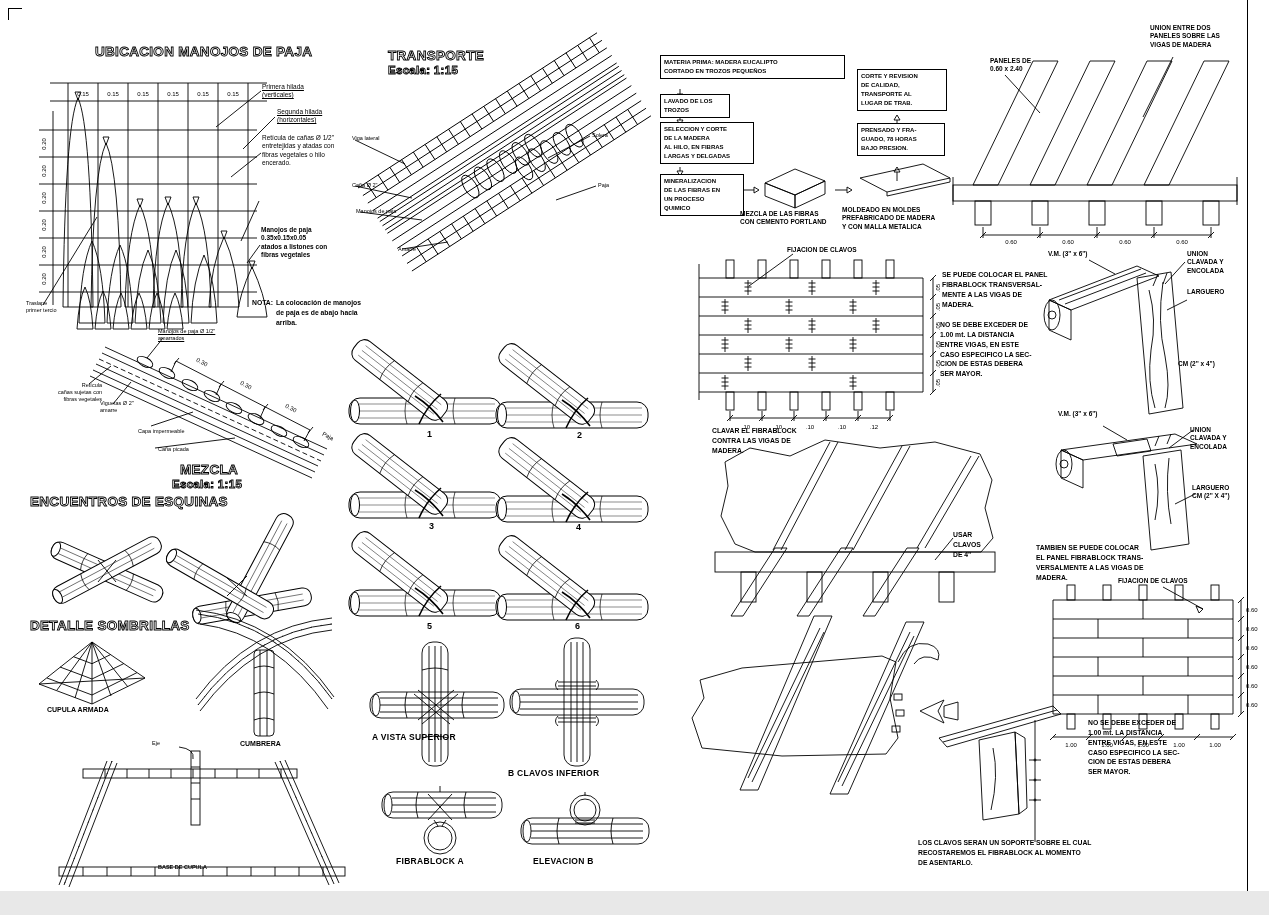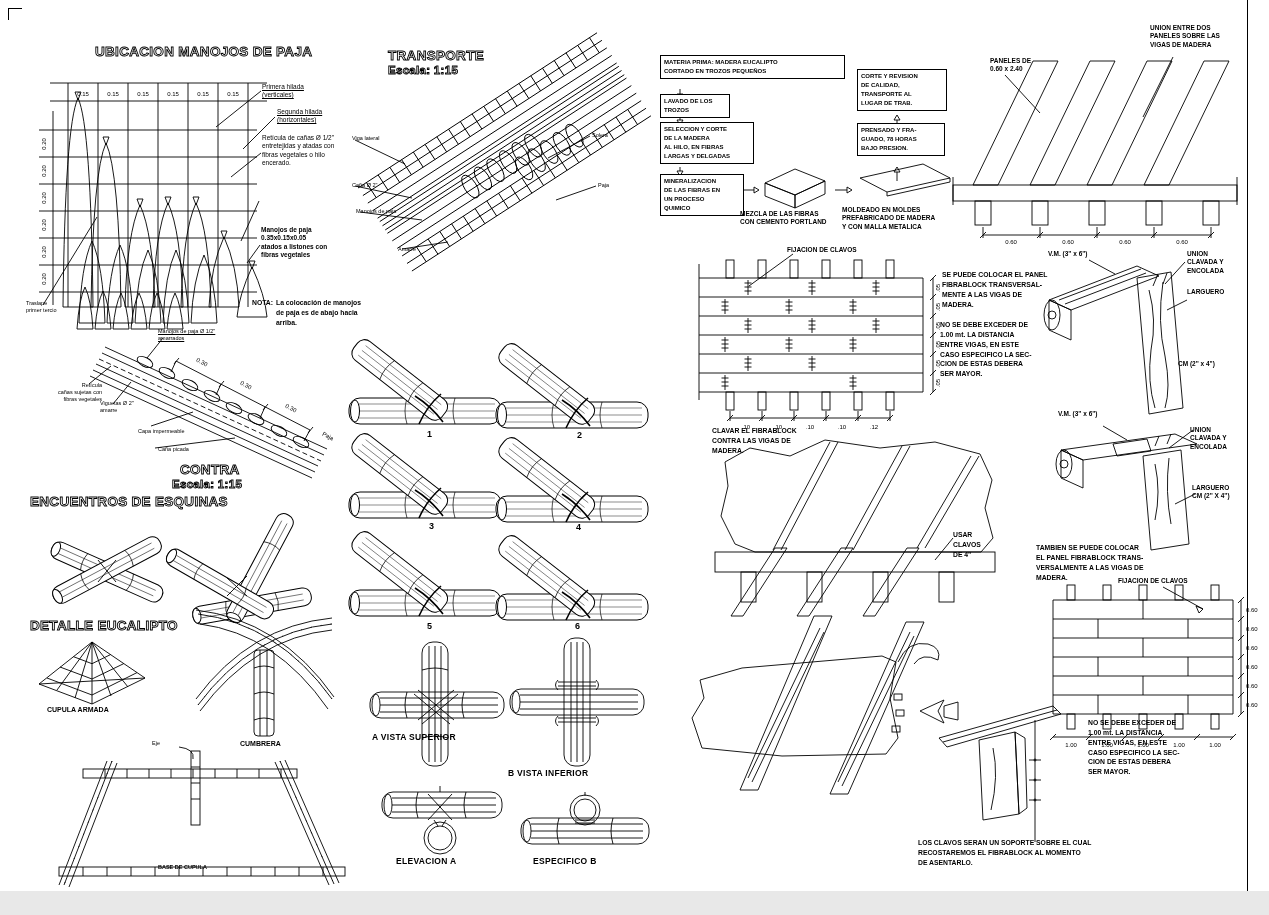--- a/index.html
+++ b/index.html
@@ -509,35 +509,35 @@
   </svg>
   <div class="lbl tiny u" style="left:158px;top:328px">Manojos de paja Ø 1/2"
 amarrados</div>
   <div class="lbl tiny" style="left:40px;top:382px;width:62px;text-align:right">Retícula
 cañas sujetas con
 fibras vegetales</div>
   <div class="lbl tiny" style="left:100px;top:400px">Viguetas Ø 2"
 amarre</div>
   <div class="lbl tiny" style="left:138px;top:428px">Capa impermeable</div>
   <div class="lbl tiny" style="left:158px;top:446px">Caña picada</div>
-  <div class="bigtitle" style="left:180px;top:462px">CONTRA</div>
+  <div class="bigtitle" style="left:180px;top:462px">MEZCLA</div>
   <div class="bigtitle sm" style="left:172px;top:478px">Escala: 1:15</div>
 
   <div class="bigtitle" style="left:30px;top:494px">ENCUENTROS DE ESQUINAS</div>
   <svg class="d" style="left:22px;top:510px" width="305" height="118" viewBox="0 0 305 118">
     <use href="#tube" transform="translate(85,62) rotate(24)"></use>
     <use href="#tube" transform="translate(85,60) rotate(-28)"></use>
     <path d="M76,50 l18,22 M94,50 l-18,22" stroke-width="2.2"></path>
     <use href="#tube" transform="translate(230,96) rotate(-10)"></use>
     <use href="#tube" transform="translate(238,58) rotate(-62)"></use>
     <use href="#tube" transform="translate(198,74) rotate(30)"></use>
     <path d="M205,68 l20,18 M225,66 l-20,20" stroke-width="2.2"></path>
   </svg>
 
-  <div class="bigtitle" style="left:30px;top:618px">DETALLE EUCALIPTO</div>
+  <div class="bigtitle" style="left:30px;top:618px">DETALLE SOMBRILLAS</div>
   <svg class="d" style="left:35px;top:638px" width="115" height="72" viewBox="0 0 115 72">
     <path d="M57,4 L4,46 M57,4 L110,40 M57,4 L57,66 M4,46 L57,66 L110,40 M4,46 L110,40" stroke-width="0.7"></path>
     <path d="M57,4 L22,52 M57,4 L40,60 M57,4 L76,58 M57,4 L93,49" stroke-width="0.5"></path>
     <path d="M38.5,18.7 L57,25.7 L75.5,16.6 M25,29 L57,41 L88.8,25.6 M12,40 L57,57 L102,34.6" stroke-width="0.5"></path>
   </svg>
   <div class="cap" style="left:47px;top:706px">CUPULA ARMADA</div>
 
   <svg class="d" style="left:190px;top:602px" width="148" height="142" viewBox="0 0 148 142">
     <rect x="64" y="48" width="20" height="86" rx="4" fill="#fff"></rect>
     <path d="M70,48V134 M77,48V134" stroke-width="0.45"></path>
@@ -611,41 +611,41 @@
   <div class="sub" style="left:372px;top:732px">A VISTA SUPERIOR</div>
 
   <svg class="d" style="left:502px;top:636px" width="150" height="132" viewBox="0 0 150 132">
     <rect x="8" y="53" width="134" height="26" rx="11" fill="#fff"></rect>
     <ellipse cx="14" cy="66" rx="4" ry="11" fill="#fff"></ellipse>
     <path d="M18,59H136 M18,66H136 M18,73H136" stroke-width="0.45"></path>
     <rect x="62" y="2" width="26" height="128" rx="11" fill="#fff"></rect>
     <path d="M69,6V126 M75,6V126 M81,6V126" stroke-width="0.45"></path>
     <path d="M56,46H94 M56,50H94 M56,82H94 M56,86H94 M56,44 q-5,5 0,10 M94,44 q5,5 0,10 M56,80 q-5,5 0,10 M94,80 q5,5 0,10" stroke-width="1.1"></path>
   </svg>
-  <div class="sub" style="left:508px;top:768px">B VISTA INFERIOR</div>
+  <div class="sub" style="left:508px;top:768px">B CLAVOS INFERIOR</div>
 
   <svg class="d" style="left:378px;top:786px" width="130" height="75" viewBox="0 0 130 75">
     <rect x="4" y="6" width="120" height="26" rx="11" fill="#fff"></rect>
     <ellipse cx="10" cy="19" rx="4" ry="11" fill="#fff"></ellipse>
     <path d="M14,12H118 M14,19H118 M14,26H118" stroke-width="0.45"></path>
     <path d="M40,6 q-4,13 0,26 M88,6 q-4,13 0,26" stroke-width="0.7"></path>
     <circle cx="62" cy="52" r="16" fill="#fff"></circle>
     <circle cx="62" cy="52" r="12" stroke-width="0.6"></circle>
     <path d="M50,8 L74,34 M74,8 L50,34 M56,34 L60,40 M68,34 L64,40 M62,0 V6" stroke-width="1.1"></path>
   </svg>
-  <div class="sub" style="left:396px;top:856px">ELEVACION A</div>
+  <div class="sub" style="left:396px;top:856px">FIBRABLOCK A</div>
 
   <svg class="d" style="left:515px;top:792px" width="140" height="62" viewBox="0 0 140 62">
     <circle cx="70" cy="18" r="15" fill="#fff"></circle>
     <circle cx="70" cy="18" r="11" stroke-width="0.6"></circle>
     <rect x="6" y="26" width="128" height="26" rx="11" fill="#fff"></rect>
     <ellipse cx="12" cy="39" rx="4" ry="11" fill="#fff"></ellipse>
     <path d="M16,32H128 M16,39H128 M16,46H128" stroke-width="0.45"></path>
     <path d="M44,26 q-4,13 0,26 M98,26 q-4,13 0,26" stroke-width="0.7"></path>
     <path d="M70,0 V4 M60,28 H80 M60,31 H80" stroke-width="1.1"></path>
   </svg>
-  <div class="sub" style="left:533px;top:856px">ESPECIFICO B</div>
+  <div class="sub" style="left:533px;top:856px">ELEVACION B</div>
 
   <div class="frame-line" style="left:1247px;top:0;width:1px;height:915px"></div>
   <div class="frame-line" style="left:8px;top:8px;width:14px;height:1px"></div>
   <div class="frame-line" style="left:8px;top:8px;width:1px;height:12px"></div>
 
 </div>
 
 </body></html>

